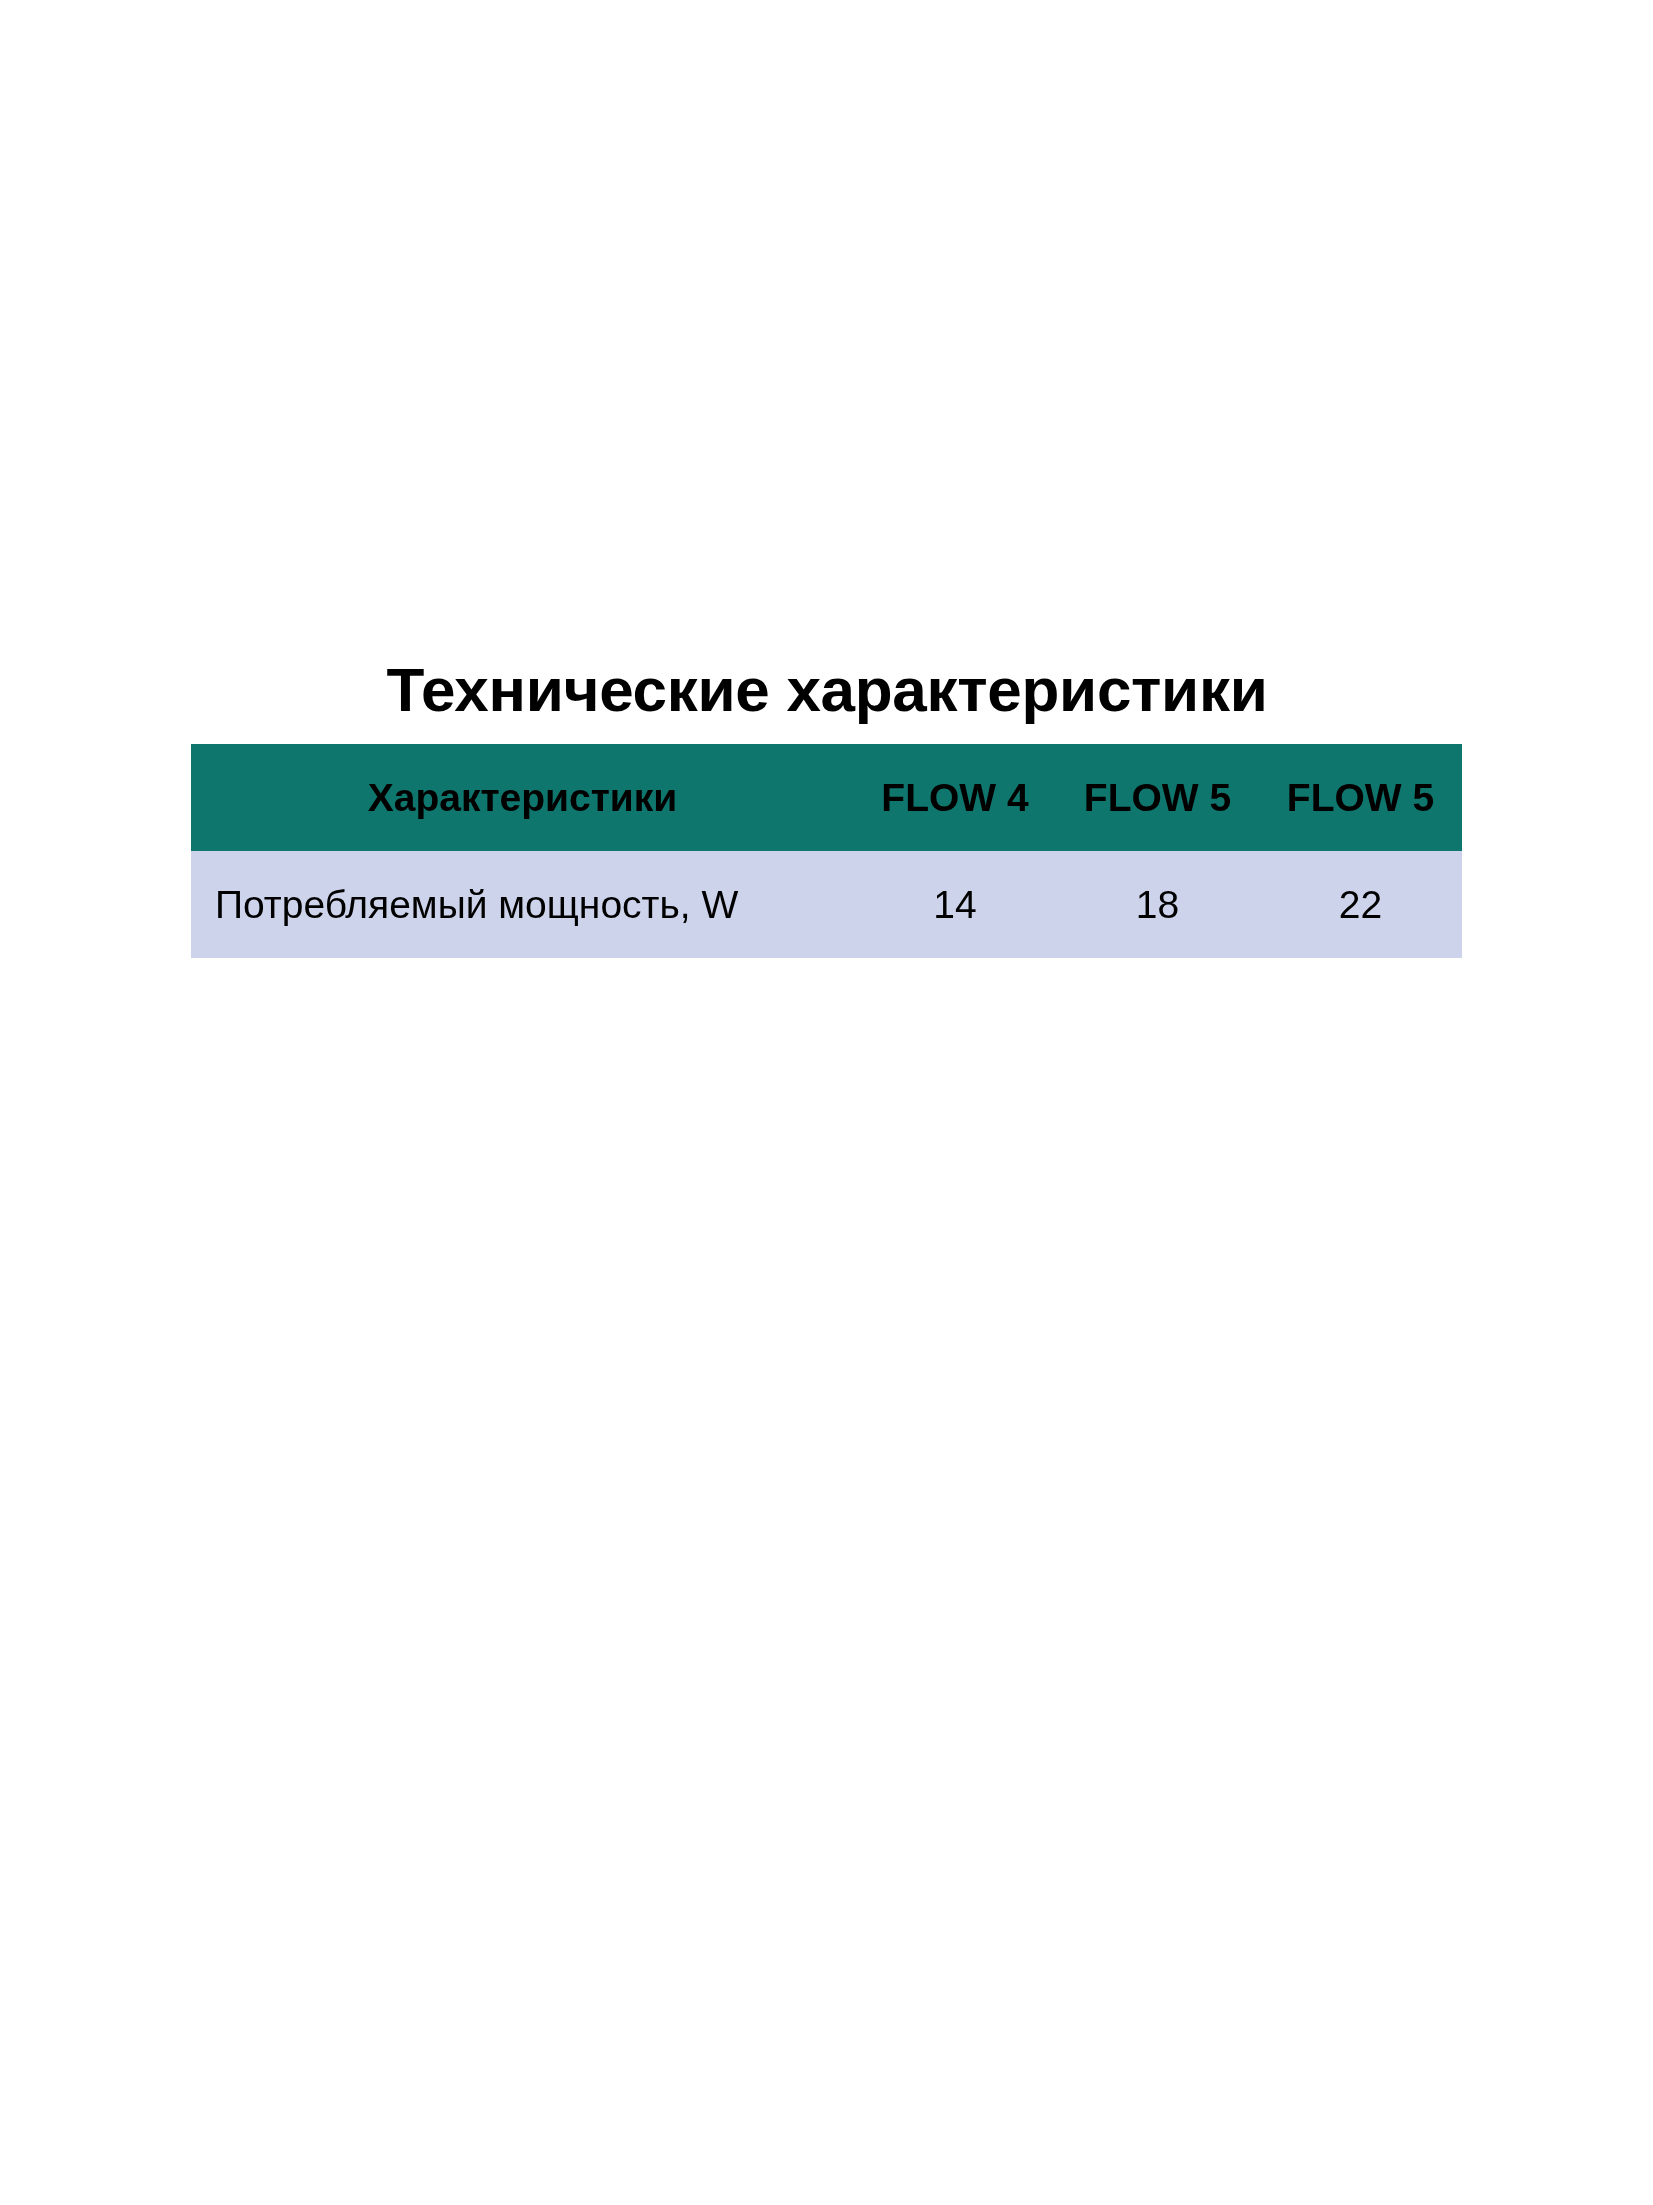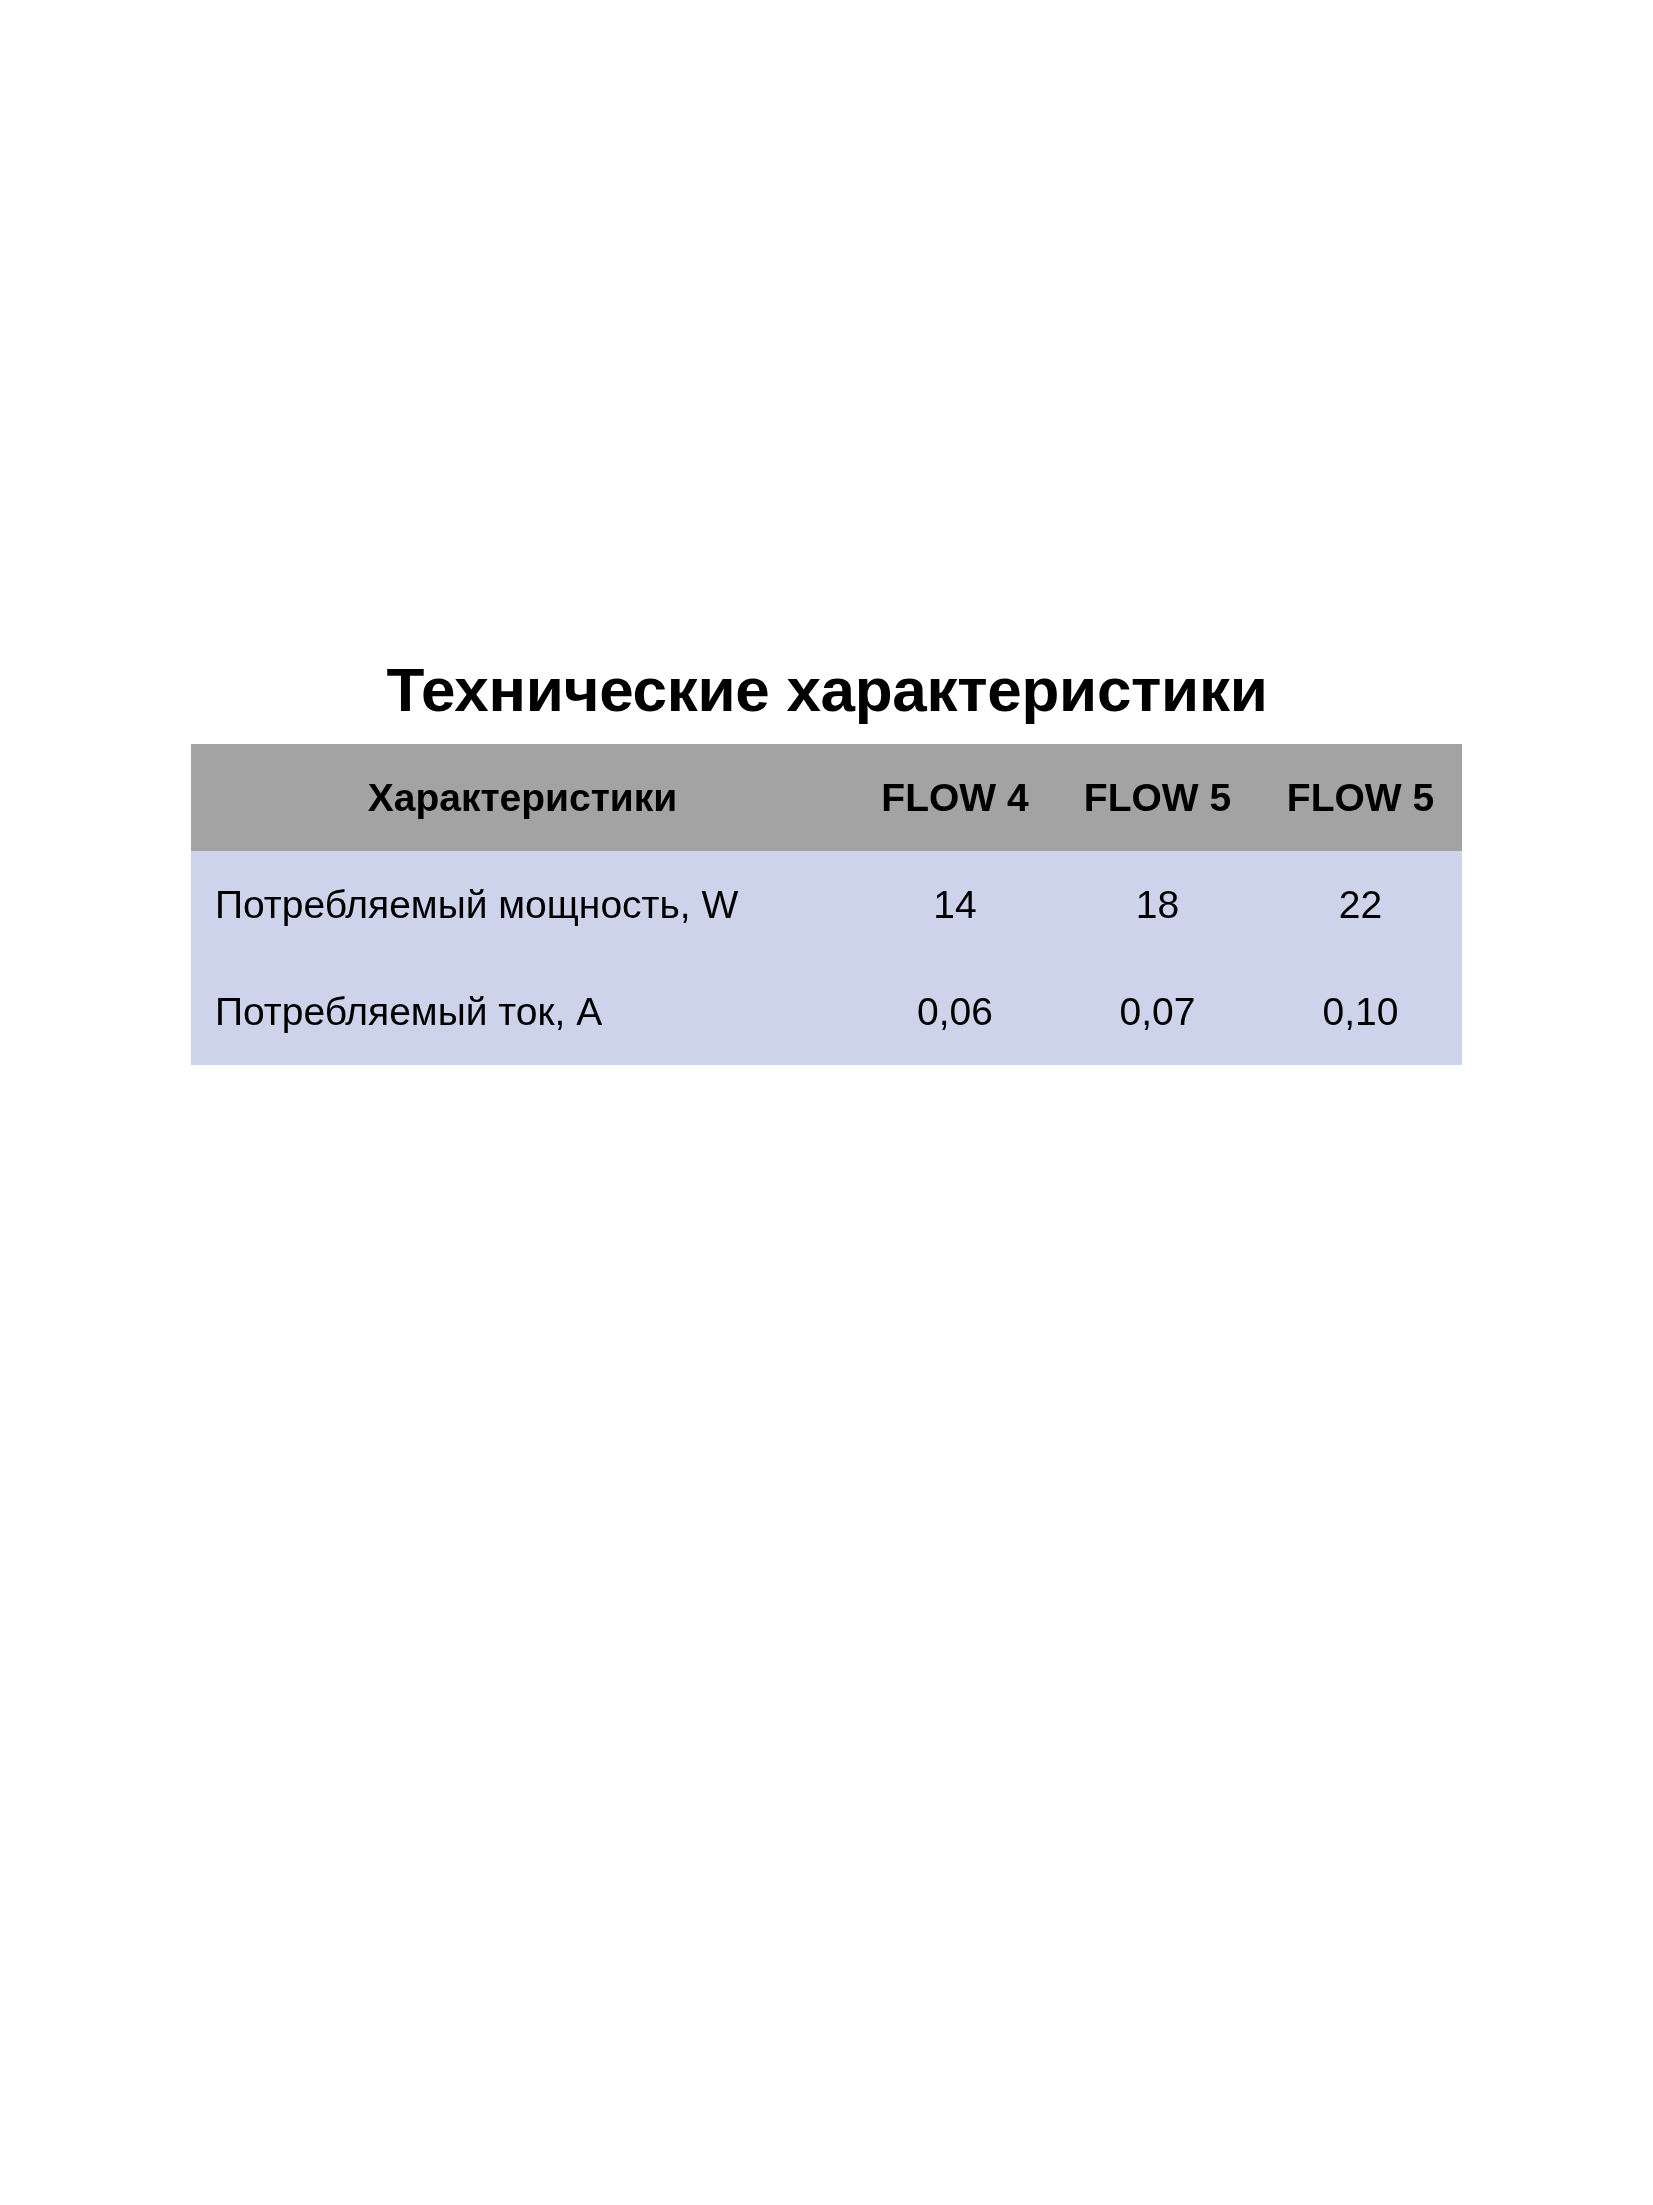--- a/index.html
+++ b/index.html
@@ -35,21 +35,21 @@
       border-collapse: collapse;
       table-layout: fixed;
     }
     .spec-table col.c-name { width: 663px; }
     .spec-table col.c-val  { width: 202px; }
     .spec-table col.c-val2 { width: 203px; }
     .spec-table col.c-val3 { width: 203px; }
 
     .spec-table thead tr {
       height: 107px;
-      background: #a3a3a3;
+      background: #0f766e;
     }
     .spec-table thead th {
       font-weight: bold;
       font-size: 39px;
       padding: 0;
       text-align: center;
       vertical-align: middle;
       white-space: nowrap;
     }
     .spec-table thead th.name-head {
@@ -100,21 +100,15 @@
       <th>FLOW 5</th>
     </tr>
   </thead>
   <tbody>
     <tr class="striped">
       <td class="name-cell">Потребляемый мощность, W</td>
       <td>14</td>
       <td>18</td>
       <td>22</td>
     </tr>
-    <tr class="striped">
-      <td class="name-cell">Потребляемый ток, A</td>
-      <td>0,06</td>
-      <td>0,07</td>
-      <td>0,10</td>
-    </tr>
   </tbody>
 </table>
 
 
 </body></html>

